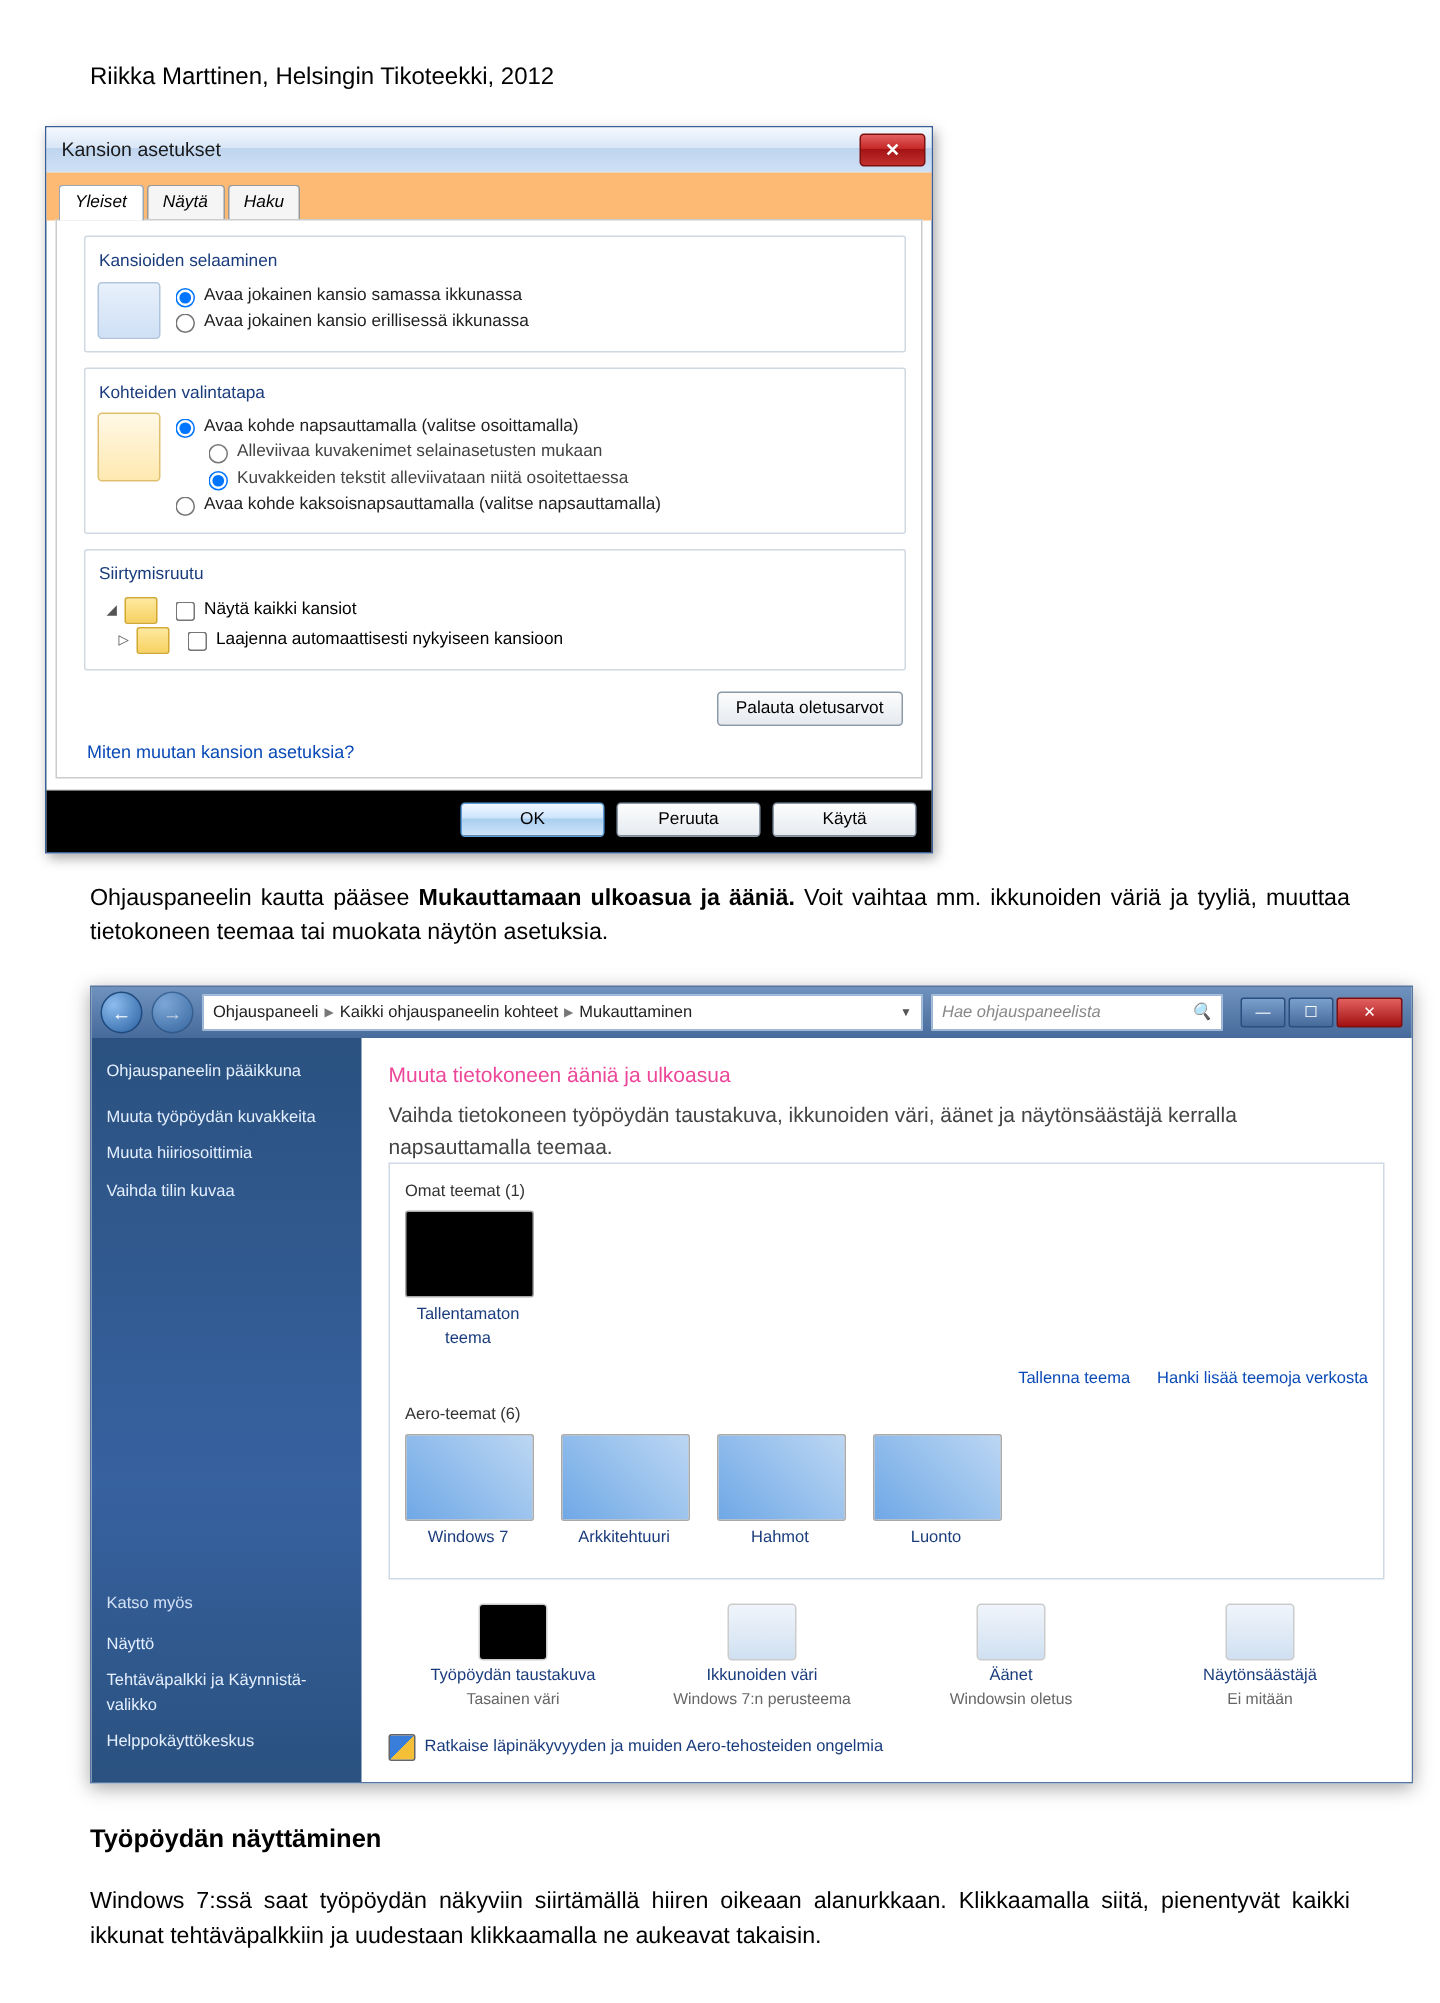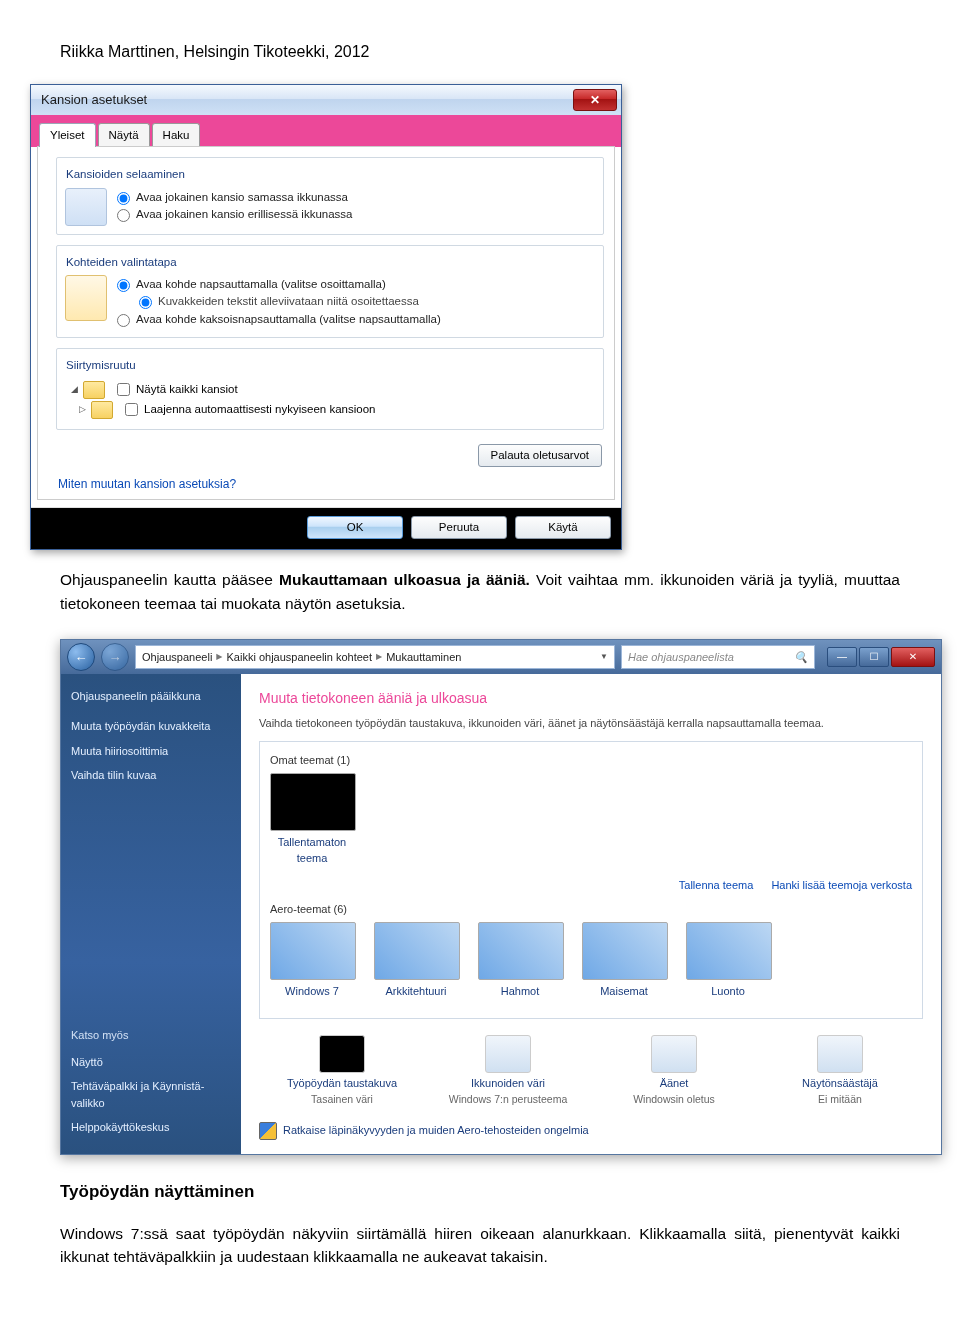--- a/index.html
+++ b/index.html
@@ -45,22 +45,23 @@
     border: 1px solid #7a1010;
     color: #fff;
     display: flex; align-items: center; justify-content: center;
     font-size: 12px; font-weight: bold;
     cursor: pointer;
   }
   .tab-strip {
     display: flex;
     gap: 2px;
     padding: 8px 16px 0 8px;
-    background: #ec4899;
+    background: #fdba74;
     border-bottom: none;
+    font-style: italic;
   }
   .tab {
     padding: 3px 10px;
     border: 1px solid #999;
     border-bottom: none;
     background: #f5f5f5;
     border-radius: 3px 3px 0 0;
     cursor: pointer;
     font-size: 11.5px;
   }
@@ -225,21 +226,21 @@
     font-size: 11px;
     min-height: 430px;
     display:flex;flex-direction:column;
   }
   .win-sidebar .side-title { margin-bottom: 10px; cursor:pointer;}
   .win-sidebar .side-link { margin: 4px 0; cursor:pointer; }
   .win-sidebar .spacer { flex:1; }
   .win-sidebar .see-also-head { font-size: 11px; margin: 14px 0 6px 0; opacity:.9; }
   .win-main { flex: 1; padding: 14px 18px; }
   .win-main h2 { color: #ec4899; font-size: 14px; font-weight: normal; margin: 0 0 6px 0; }
-  .win-main .desc { color:#444; font-size:11px; margin-bottom: 10px;}
+  .win-main .desc { color:#444; font-size:14px; }
   .themes-box {
     border: 1px solid #d0dae6;
     background: #fff;
     padding: 8px 10px;
     height: 260px;
     overflow:hidden;
   }
   .theme-head { color:#333; font-size:11px; margin: 2px 0 4px 0;}
   .theme-row { display:flex; gap: 20px; flex-wrap: wrap; margin: 4px 0 10px 0;}
   .theme-item { width: 84px; text-align:center; font-size:11px; color:#1a3c7c; cursor:pointer;}
@@ -308,20 +309,24 @@
 
     
     <div class="fieldset">
       <div class="fieldset-legend">Kohteiden valintatapa</div>
       <div class="fs-row">
         <div class="fs-icon small"></div>
         <div class="opts">
           <label class="opt">
             <input type="radio" name="clickmode" checked="" style="">
             <span class="opt-label">Avaa kohde napsauttamalla (valitse osoittamalla)</span>
+          </label>
+          <label class="opt indented">
+            <input type="radio" name="underline" style="">
+            <span class="opt-label">Alleviivaa kuvakenimet selainasetusten mukaan</span>
           </label>
           <label class="opt indented">
             <input type="radio" name="underline" checked="" style="">
             <span class="opt-label">Kuvakkeiden tekstit alleviivataan niitä osoitettaessa</span>
           </label>
           <label class="opt">
             <input type="radio" name="clickmode" style="">
             <span class="opt-label">Avaa kohde kaksoisnapsauttamalla (valitse napsauttamalla)</span>
           </label>
         </div>
@@ -415,21 +420,20 @@
         </div>
         <div class="theme-link-row">
           <a>Tallenna teema</a>
           <a>Hanki lisää teemoja verkosta</a>
         </div>
         <div class="theme-head">Aero-teemat (6)</div>
         <div class="theme-row">
           <div class="theme-item"><div class="theme-thumb"></div><span>Windows 7</span></div>
           <div class="theme-item"><div class="theme-thumb"></div><span>Arkkitehtuuri</span></div>
           <div class="theme-item"><div class="theme-thumb"></div><span>Hahmot</span></div>
-          <div class="theme-item"><div class="theme-thumb"></div><span>Maisemat</span></div>
           <div class="theme-item"><div class="theme-thumb"></div><span>Luonto</span></div>
         </div>
       </div>
 
       <div class="bottom-strip">
         <div class="bottom-item">
           <div class="bottom-ico dark"></div>
           <div>Työpöydän taustakuva</div>
           <div class="bottom-sub">Tasainen väri</div>
         </div>

